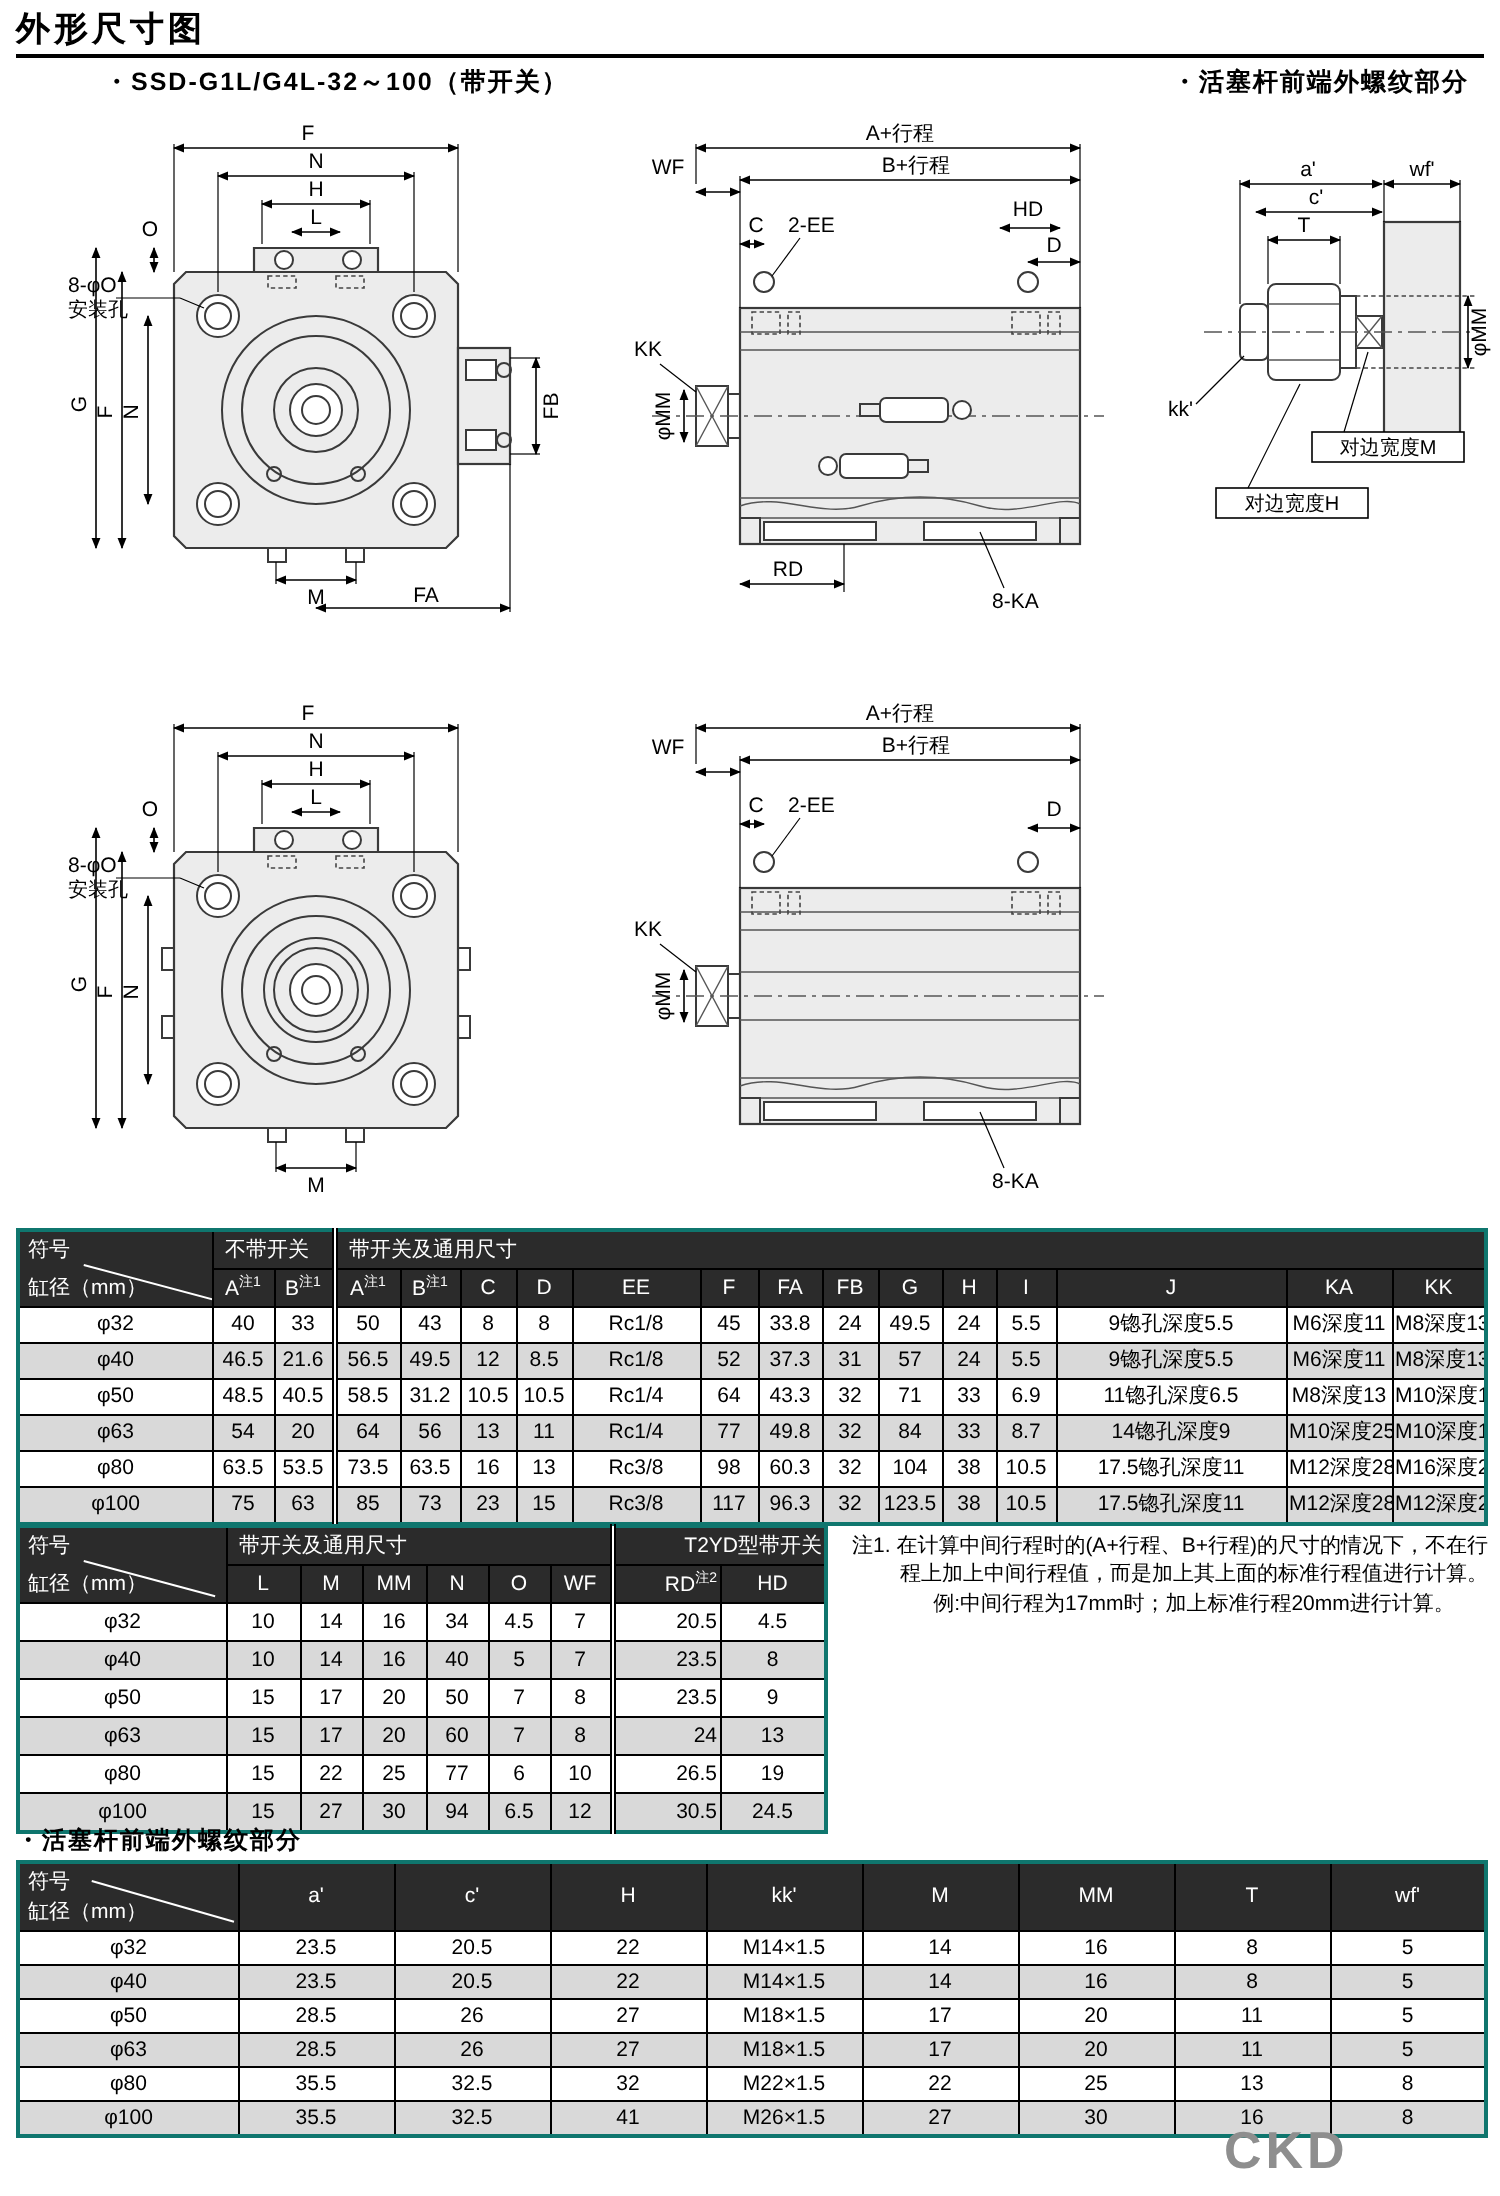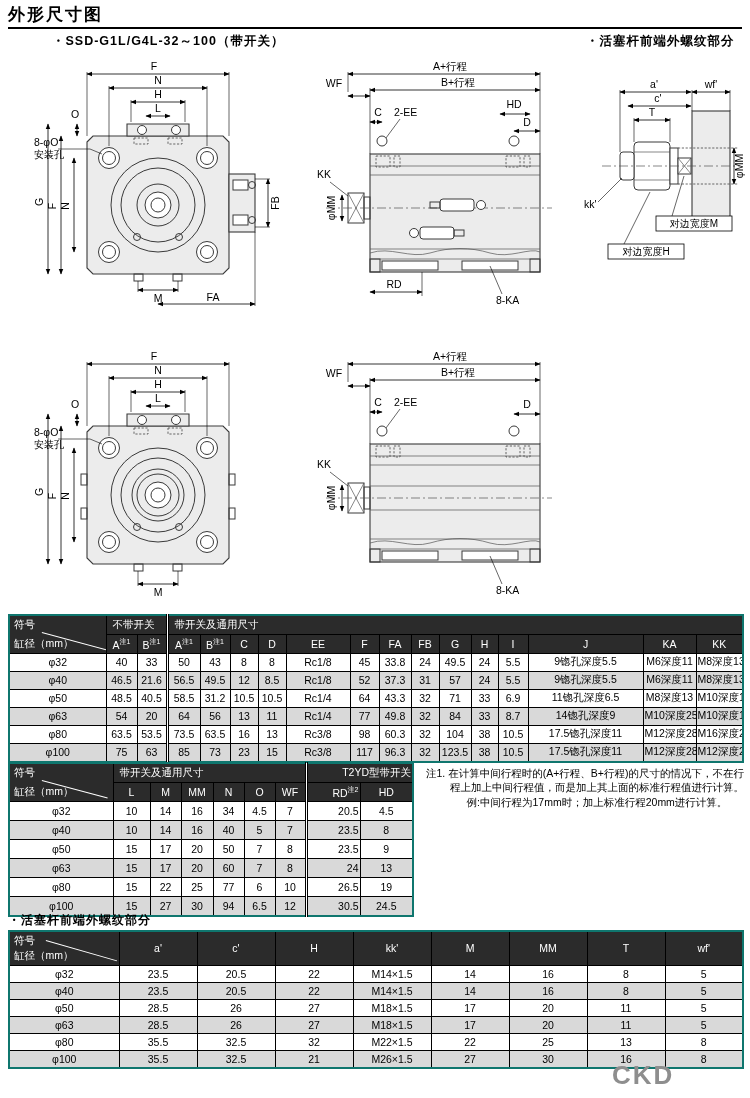--- a/index.html
+++ b/index.html
@@ -745,21 +745,21 @@
           <td>M22×1.5</td>
           <td>22</td>
           <td>25</td>
           <td>13</td>
           <td>8</td>
         </tr>
         <tr>
           <td>φ100</td>
           <td>35.5</td>
           <td>32.5</td>
-          <td>21</td>
+          <td>41</td>
           <td>M26×1.5</td>
           <td>27</td>
           <td>30</td>
           <td>16</td>
           <td>8</td>
         </tr>
       </tbody>
   </table>
 
   <div class="logo">CKD</div>

